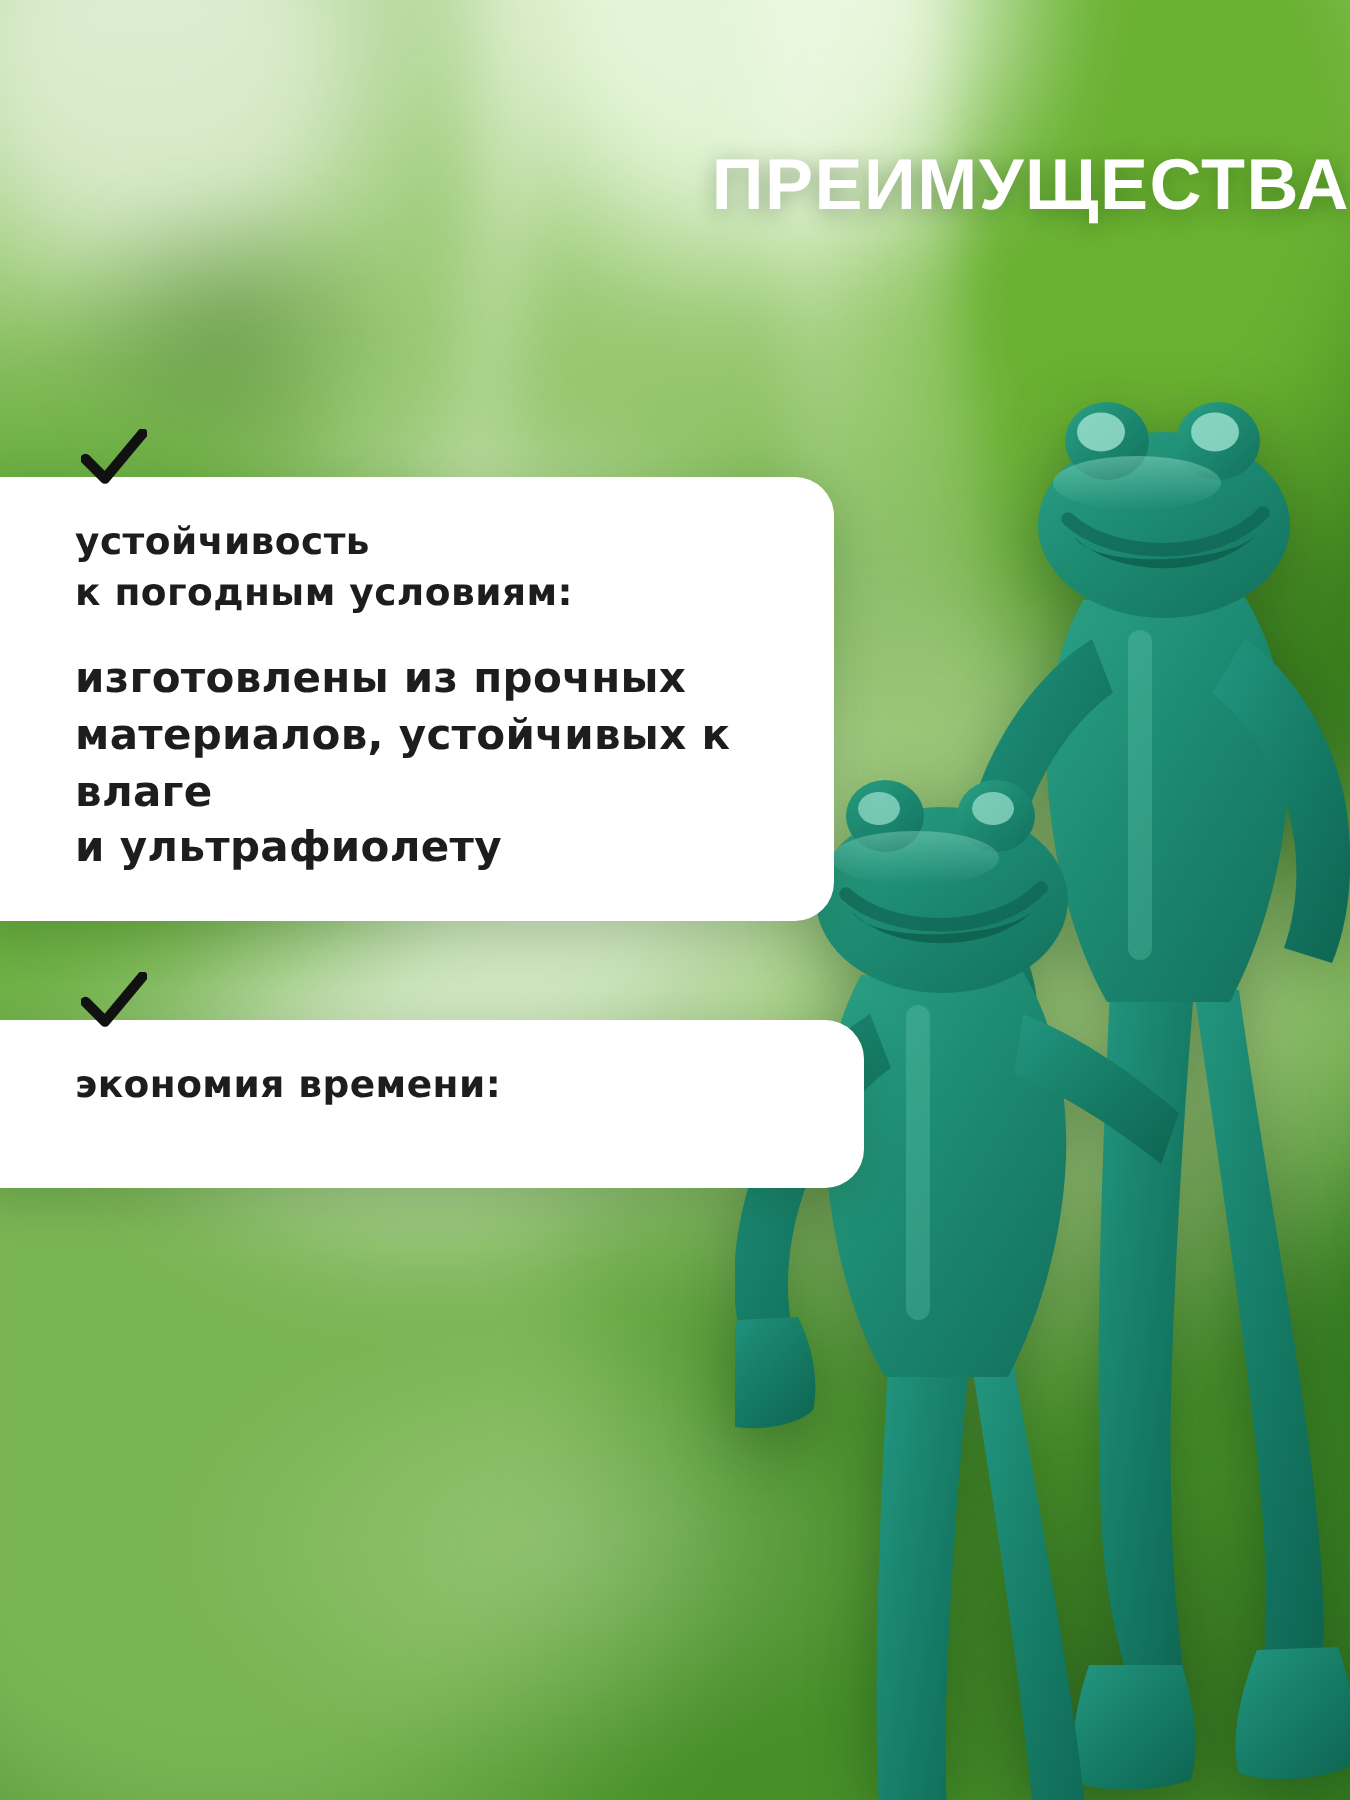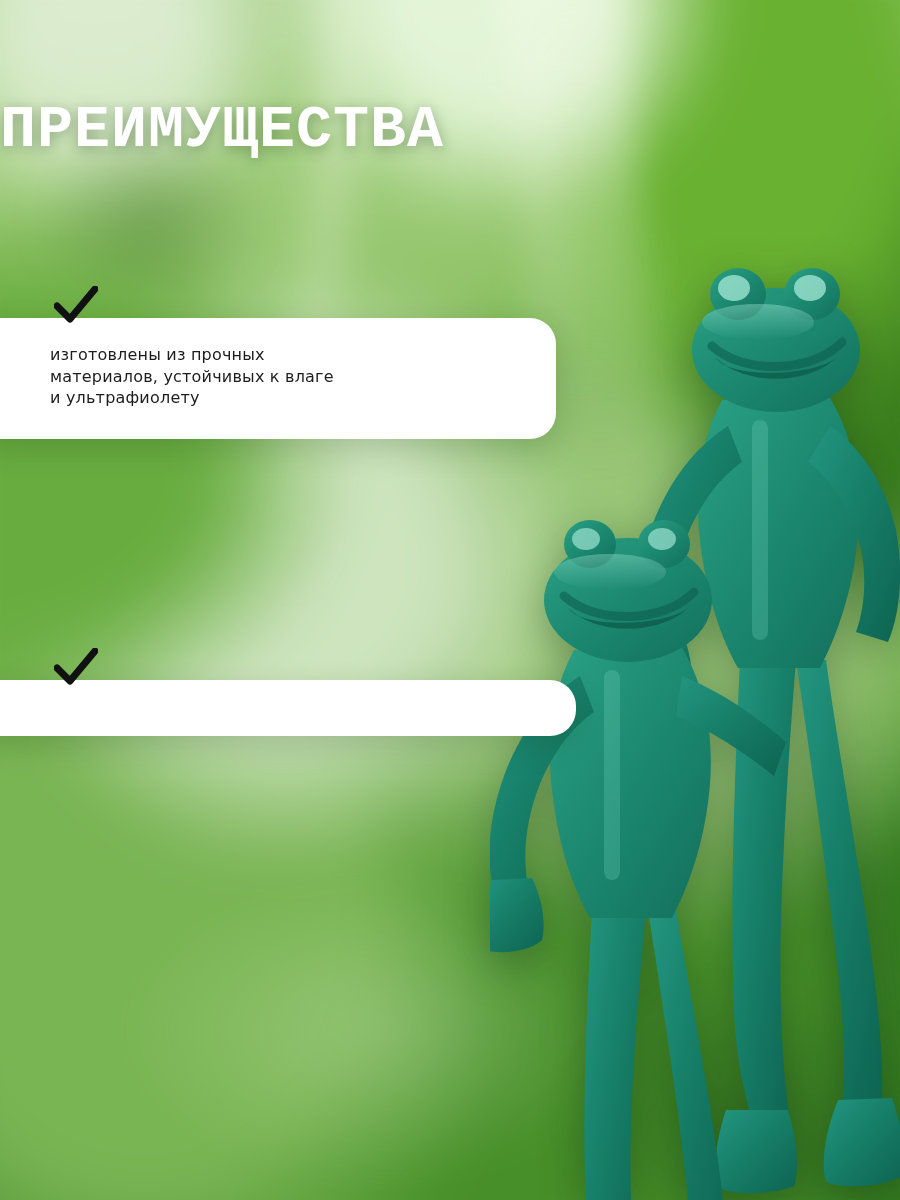--- a/index.html
+++ b/index.html
@@ -71,27 +71,27 @@
     background: radial-gradient(ellipse at center, rgba(210,232,190,.55), rgba(210,232,190,0) 70%);
     border-radius: 50%;
   }
 
   
   .title {
     position: absolute;
     left: 0;
     right: 0;
     top: 96px;
-    text-align: left;
+    text-align: right;
     color: #ffffff;
-    font-size: 60px;
+    font-size: 48px;
     font-weight: 800;
     letter-spacing: 1px;
     text-shadow: 0 3px 14px rgba(20,50,15,0.35);
-    font-family: Liberation Mono, monospace;
+    font-family: Liberation Sans, sans-serif;
   }
 
   
   .card {
     position: absolute;
     left: -24px;
     background: #ffffff;
     border-radius: 26px;
     box-shadow: 0 10px 30px rgba(20,50,15,0.18);
     padding: 26px 40px 30px 74px;
@@ -113,22 +113,22 @@
   .card-heading {
     font-size: 25px;
     font-weight: 700;
     color: #1d1d1d;
     line-height: 1.34;
     letter-spacing: .3px;
     white-space: pre-line;
     margin: 0 0 22px 0;
   }
   .card-body {
-    font-size: 16px;
-    font-weight: 400;
+    font-size: 28px;
+    font-weight: 700;
     color: #1d1d1d;
     line-height: 1.35;
     letter-spacing: .2px;
     white-space: pre-line;
     margin: 0;
   }
 
   
   .frogs {
     position: absolute;
@@ -224,31 +224,34 @@
         <path d="M222 156 C252 184 322 184 352 152" stroke="#0b5b4a" stroke-width="9" fill="none" stroke-linecap="round" opacity=".55"></path>
         <ellipse cx="268" cy="132" rx="56" ry="18" fill="url(#hi)" opacity=".45"></ellipse>
         <rect x="262" y="230" width="16" height="210" rx="8" fill="#6fd3bb" opacity=".28"></rect>
       </g>
     </svg>
   </div>
 
   <div class="title">ПРЕИМУЩЕСТВА</div>
 
   <div class="card card-1">
+    <p class="card-heading">устойчивость
+к погодным условиям:</p>
     <p class="card-body">изготовлены из прочных
 материалов, устойчивых к влаге
 и ультрафиолету</p>
   </div>
   <div class="check check-1">
     <svg viewBox="0 0 44 38" xmlns="http://www.w3.org/2000/svg" aria-hidden="true">
       <path d="M3 20 L16 33 L41 3" stroke="#111111" stroke-width="7" fill="none" stroke-linecap="round" stroke-linejoin="round"></path>
     </svg>
   </div>
 
   <div class="card card-2">
+    <p class="card-heading">экономия времени:</p>
   </div>
   <div class="check check-2">
     <svg viewBox="0 0 44 38" xmlns="http://www.w3.org/2000/svg" aria-hidden="true">
       <path d="M3 20 L16 33 L41 3" stroke="#111111" stroke-width="7" fill="none" stroke-linecap="round" stroke-linejoin="round"></path>
     </svg>
   </div>
 
 </div>
 
 </body></html>

